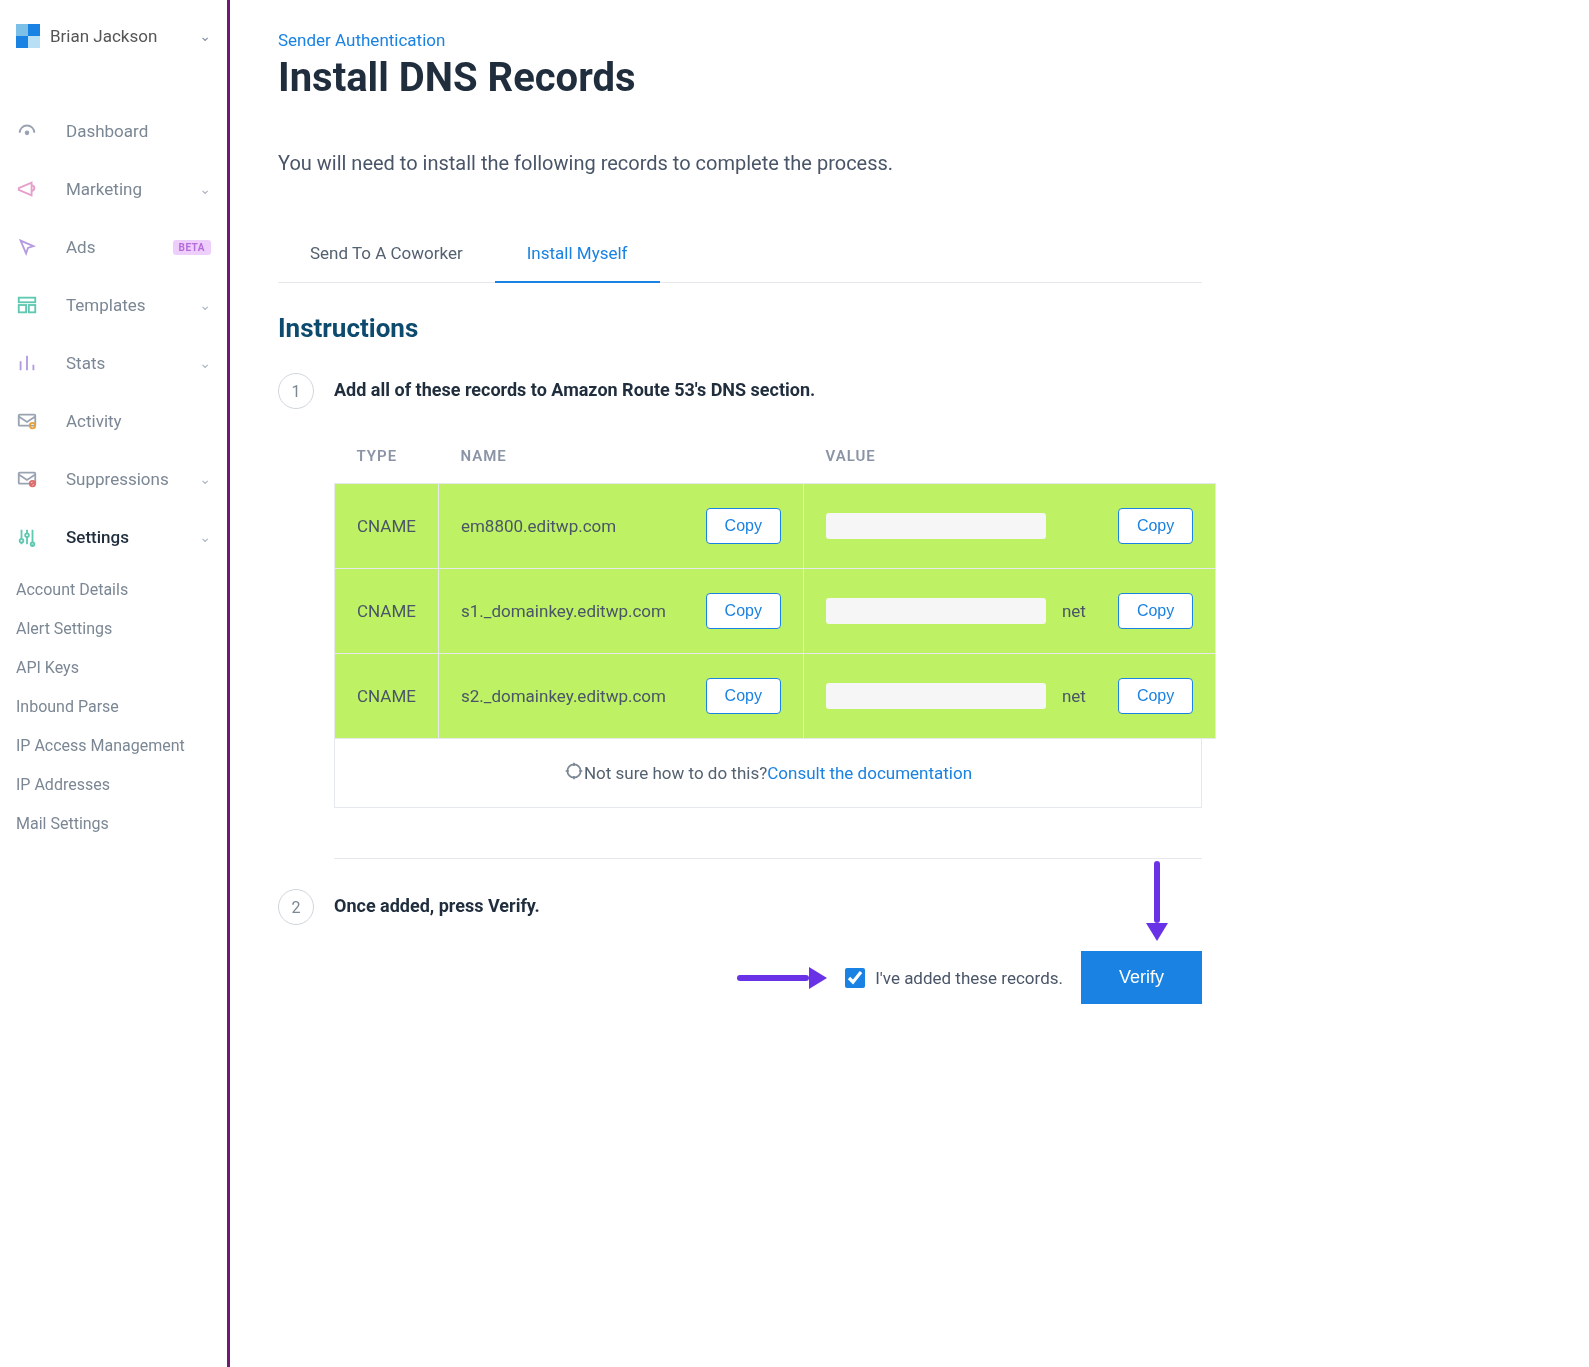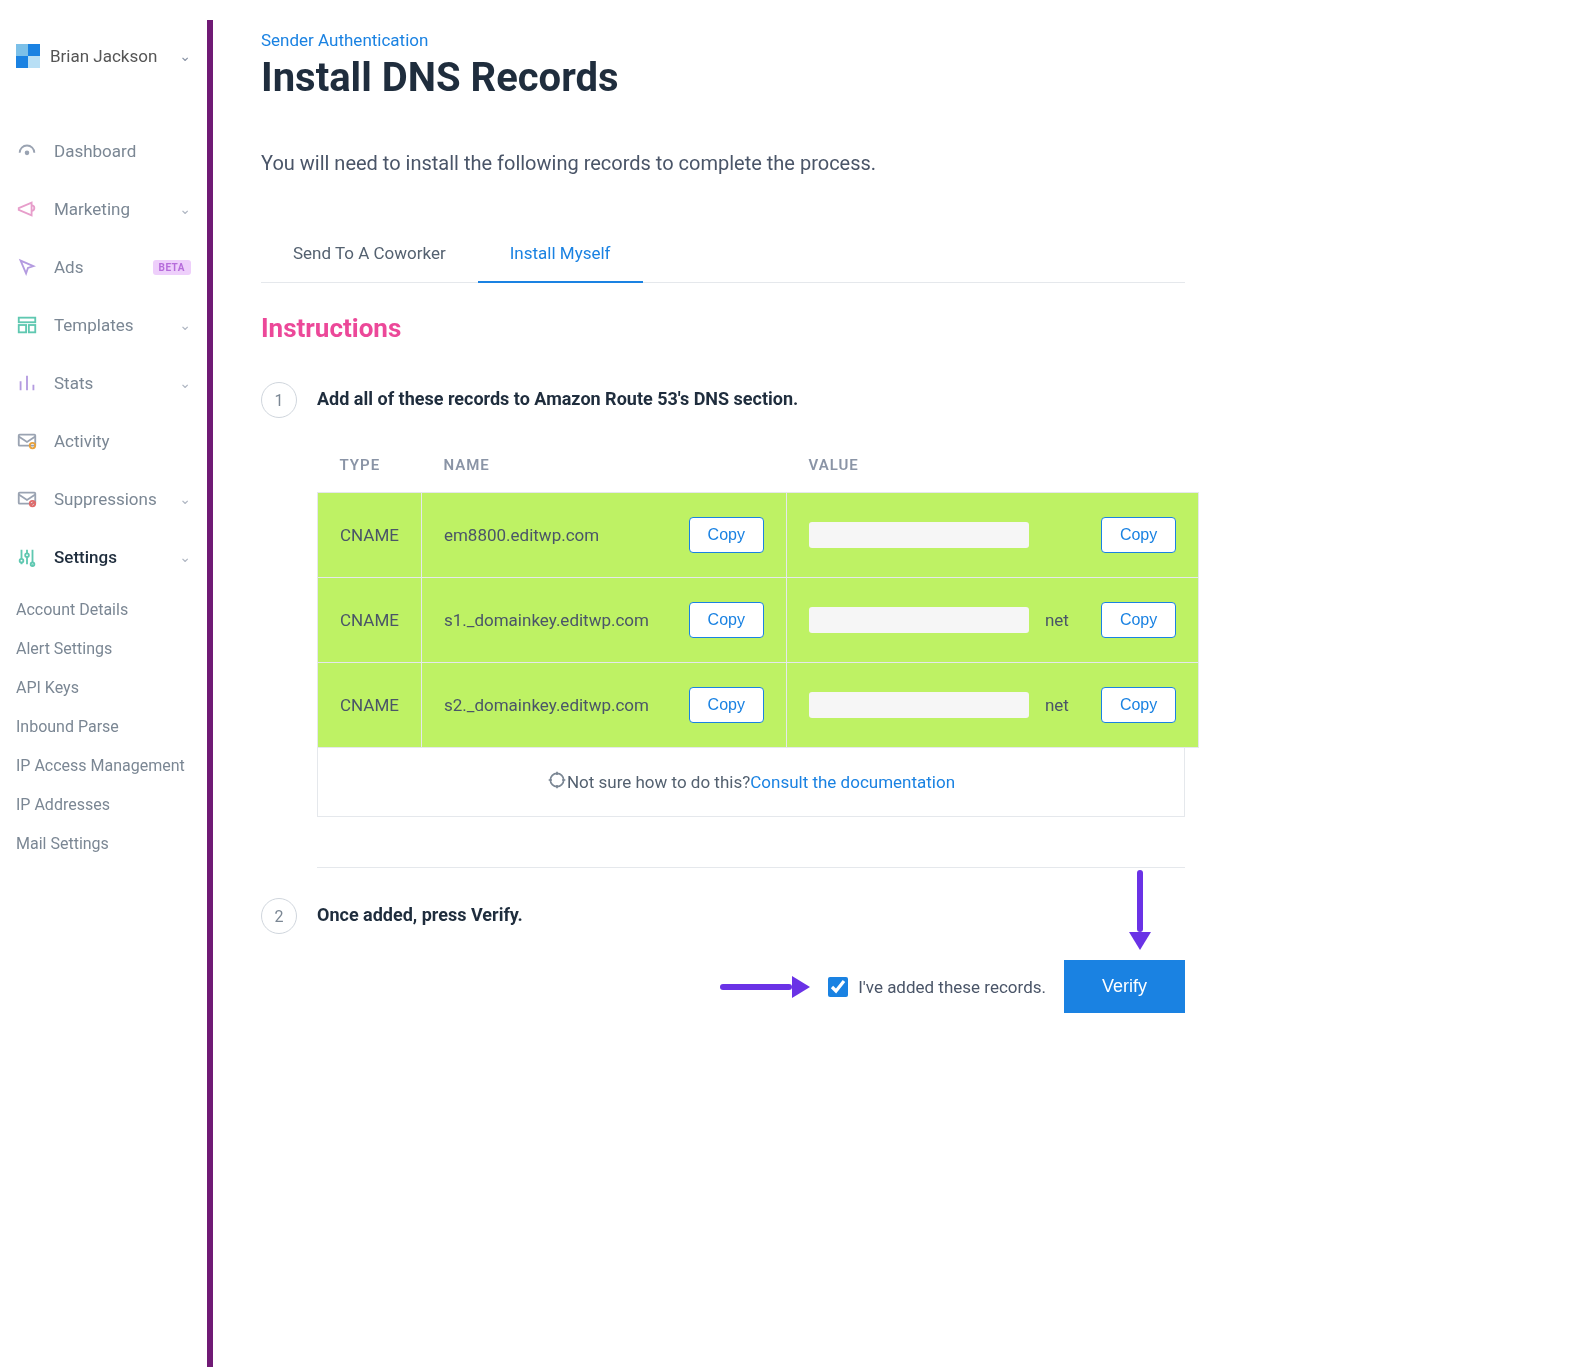--- a/index.html
+++ b/index.html
@@ -6,25 +6,24 @@
   body {
     font-family: -apple-system, BlinkMacSystemFont, "Segoe UI", Roboto, Helvetica, Arial, sans-serif;
     color: #333;
     background: #fff;
     display: flex;
     min-height: 100vh;
     font-size: 16px;
   }
   
   .sidebar {
-    width: 213px;
-    border-right: 6px solid #701a75;
+    width: 230px;
+    border-right: 3px solid #701a75;
     padding: 0;
     overflow: hidden;
-    margin-top: 20px;
   }
   .sidebar-user {
     display: flex;
     align-items: center;
     padding: 24px 16px;
     gap: 10px;
     cursor: pointer;
   }
   .sidebar-user .logo {
     width: 24px; height: 24px;
@@ -36,21 +35,21 @@
       linear-gradient(#b8dff5,#b8dff5) 12px 12px/12px 12px no-repeat;
   }
   .sidebar-user .user-name { color:#555; font-size:17px; flex:1; }
   .sidebar-user .chev { color:#8a94a6; font-size:14px; }
   .nav {
     padding-top: 30px;
   }
   .nav-item {
     display: flex;
     align-items: center;
-    gap: 16px;
+    gap: 28px;
     padding: 18px 16px;
     color: #7b8794;
     cursor: pointer;
     font-size: 17px;
   }
   .nav-item.active { color:#1f2d3d; font-weight:500; }
   .nav-item .icon { width:22px; height:22px; display:flex; align-items:center; justify-content:center; }
   .nav-item .label { flex:1; }
   .nav-item .chev { color:#b0b7c3; font-size:14px; }
   .badge-beta {
@@ -106,22 +105,22 @@
     cursor:pointer;
     margin-bottom:-1px;
   }
   .tab.active {
     color:#1a82e2;
     border-bottom:2px solid #1a82e2;
   }
   .section-heading {
     font-size:26px;
     font-weight:700;
-    color:#ec4899;
-    margin-bottom:39px;
+    color:#0c4a6e;
+    margin-bottom:30px;
   }
   .step {
     display:flex;
     align-items:flex-start;
     gap:20px;
     margin-bottom:20px;
   }
   .step-badge {
     width:36px;height:36px;
     border:1px solid #d0d6dd;

